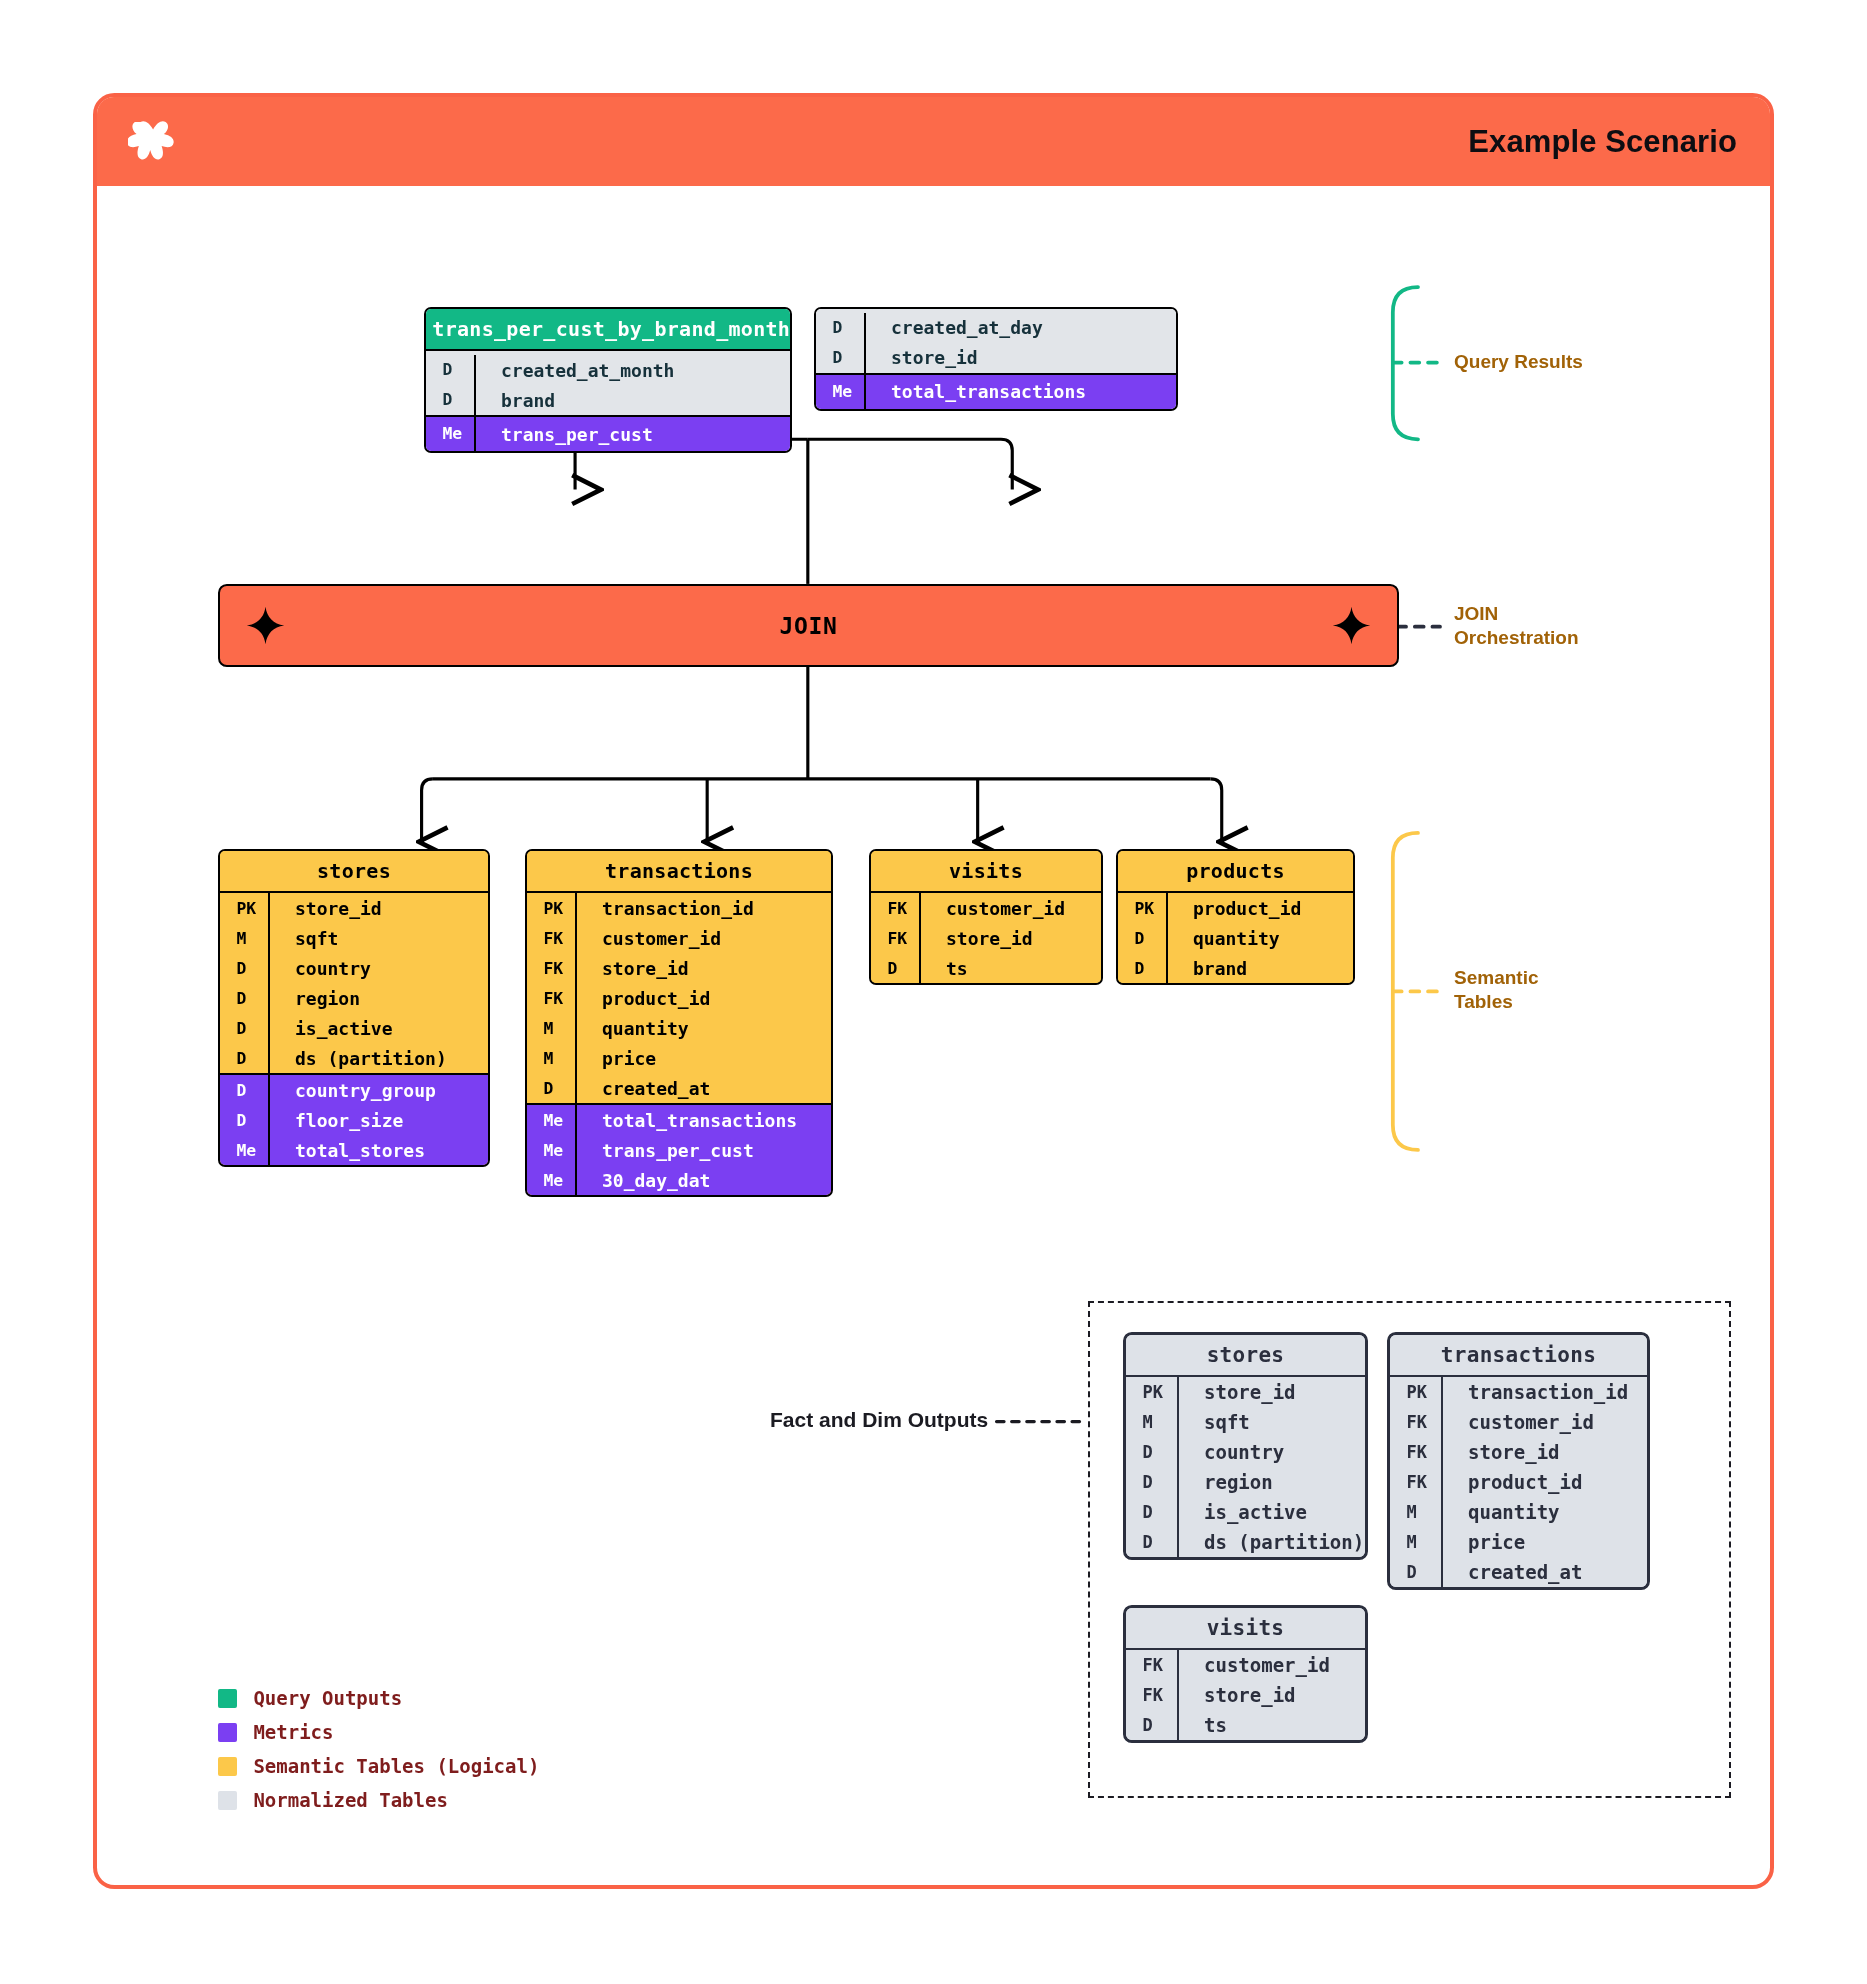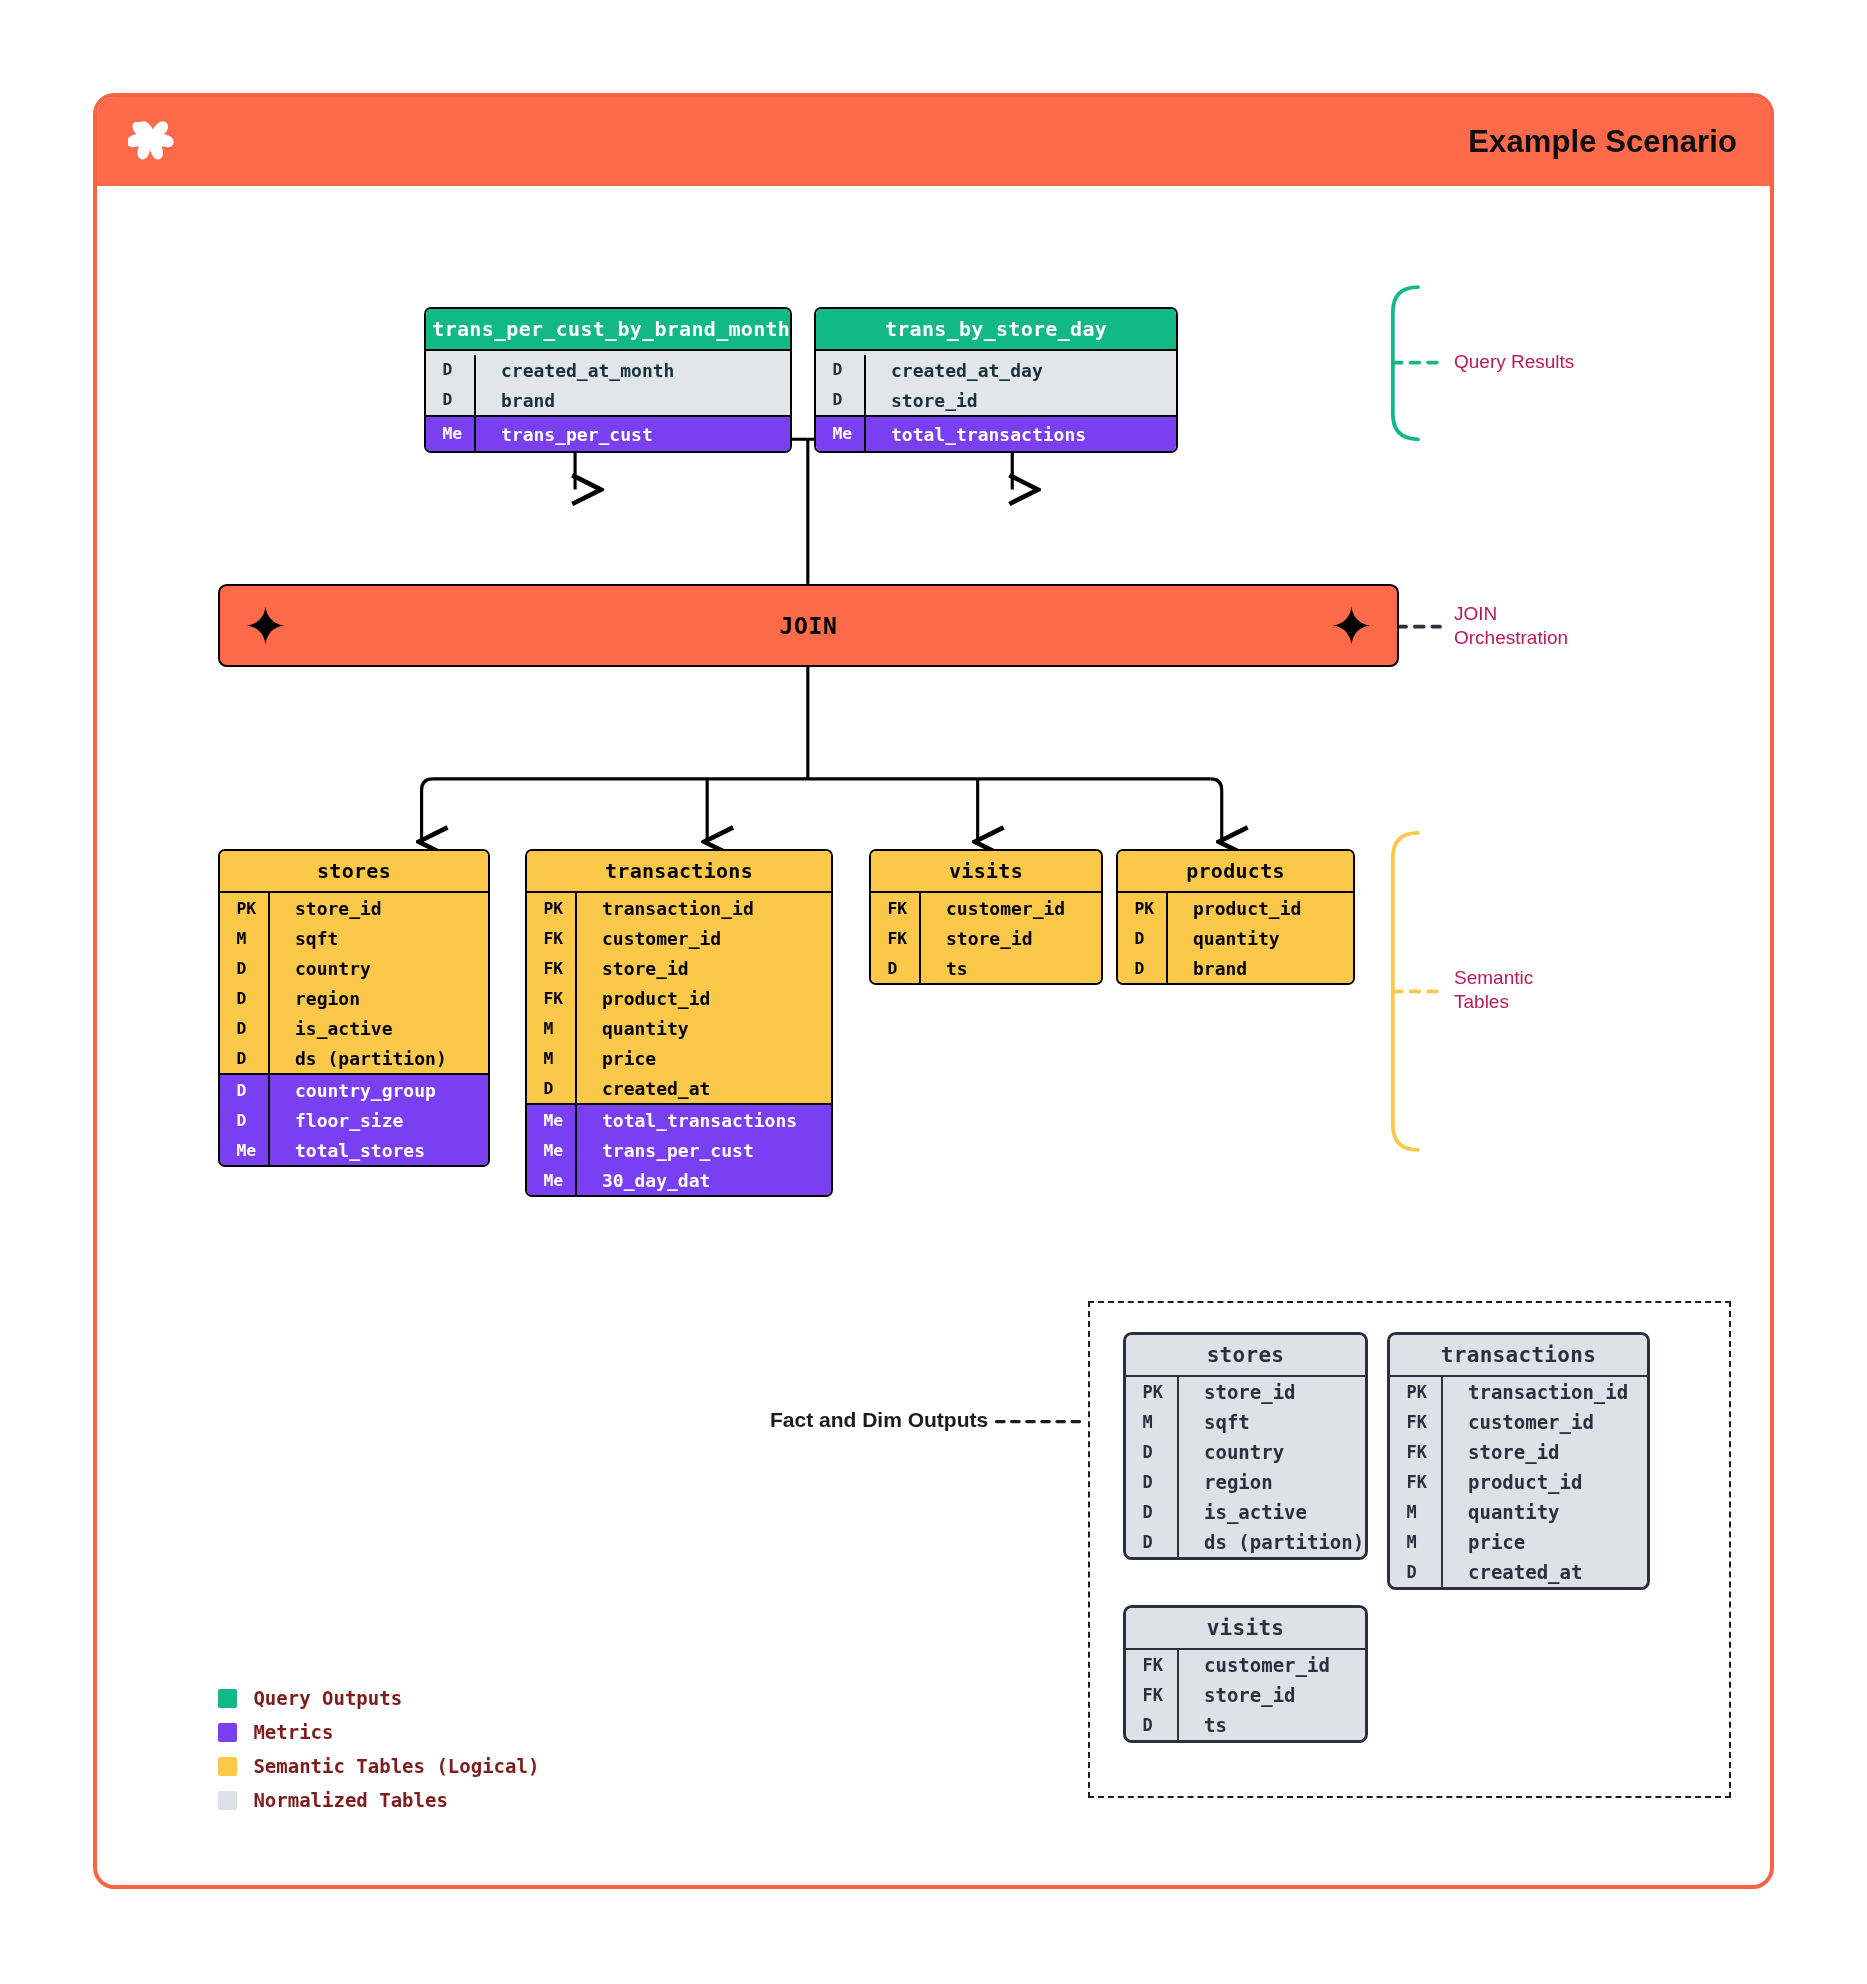--- a/index.html
+++ b/index.html
@@ -77,21 +77,21 @@
     position:absolute;box-sizing:border-box;background:#fc6a4a;border:2.5px solid #000;border-radius:8.8px;
     display:flex;align-items:center;justify-content:space-between;padding:0 26.4px;
   }
   #join-label{
     position:absolute;left:0;right:0;text-align:center;font-size:23px;font-weight:700;color:#000;
     letter-spacing:0.6px;
   }
   .spark{width:39px;height:39px;display:block;}
 
   
-  .anno{position:absolute;font-size:19px;font-weight:400;color:#be185d;line-height:1.25;}
+  .anno{position:absolute;font-size:19px;font-weight:700;color:#a16207;line-height:1.25;}
 
   
   #factdim{
     position:absolute;box-sizing:border-box;border:2.5px dashed #1b1b22;background:transparent;
   }
   #factdim-label{position:absolute;font-size:21px;font-weight:700;color:#1b1b22;white-space:nowrap;}
 
   
   #legend{position:absolute;}
   .leg-row{display:flex;align-items:center;height:34px;}
@@ -161,21 +161,20 @@
       </div>
       <div class="mets rowgrp">
         <div class="row">
           <div class="key mono">Me</div>
           <div class="col mono">trans_per_cust</div>
         </div>
       </div>
     </div>
 
     <div class="box q" style="left:717px;top:113px;width:364px;">
-      <div class="title mono">trans_by_store_day</div>
       <div class="dims rowgrp">
         <div class="row">
           <div class="key mono">D</div>
           <div class="col mono">created_at_day</div>
         </div>
         <div class="row">
           <div class="key mono">D</div>
           <div class="col mono">store_id</div>
         </div>
       </div>

